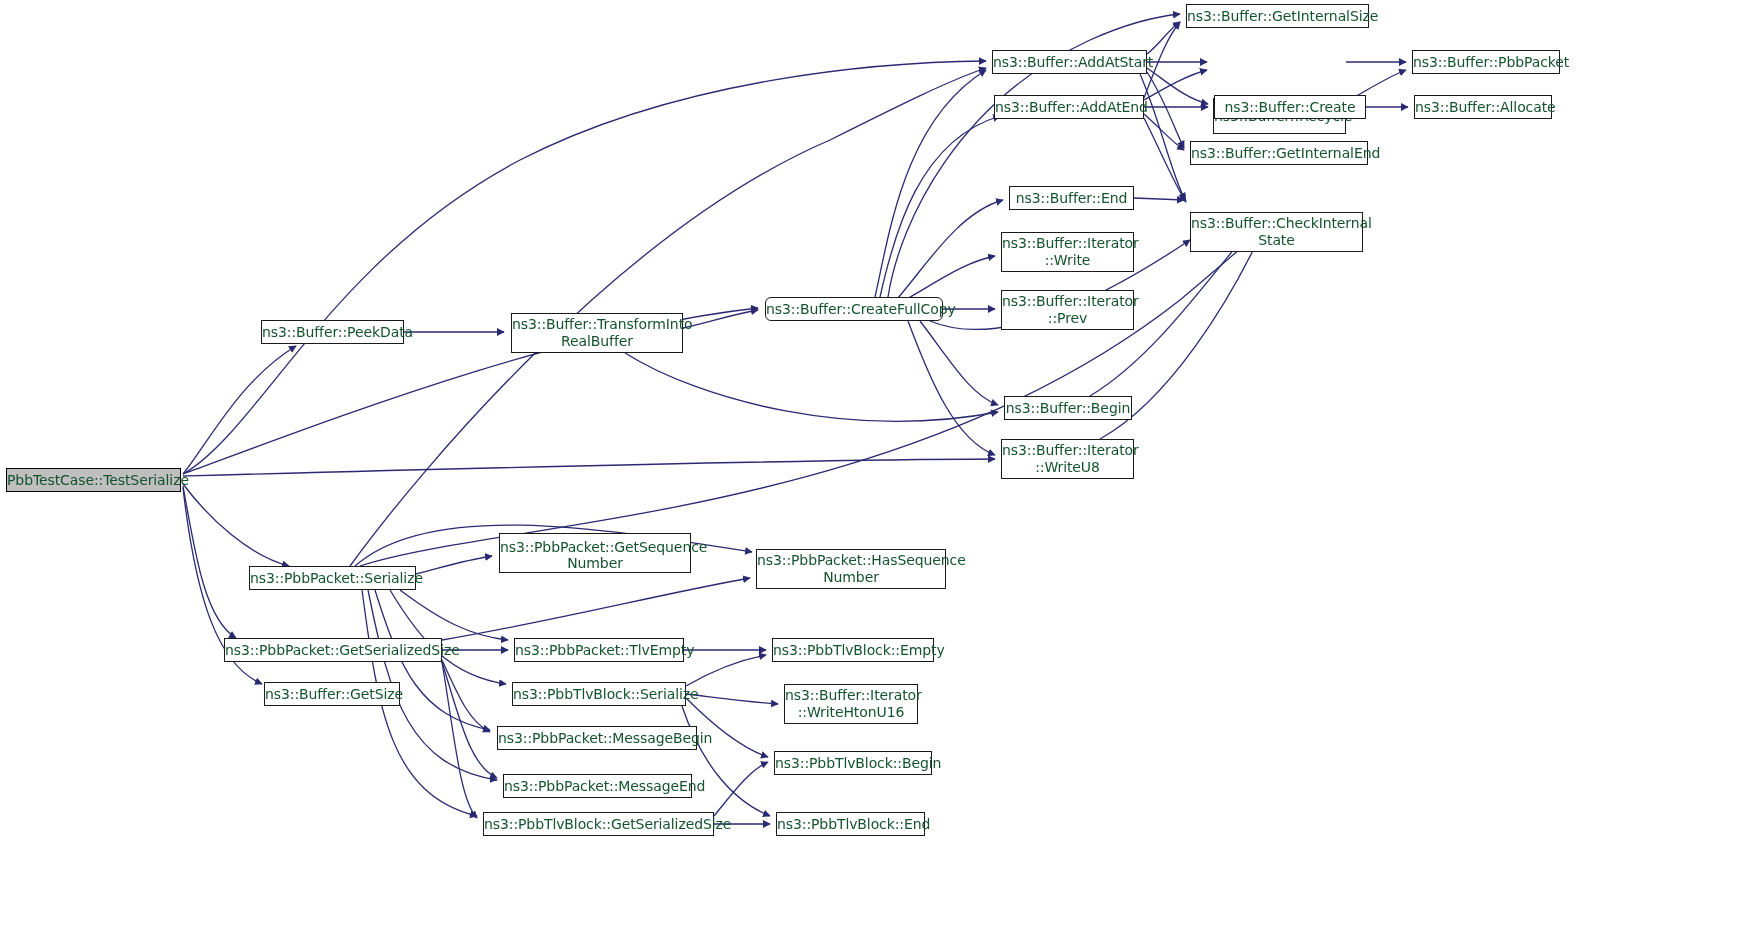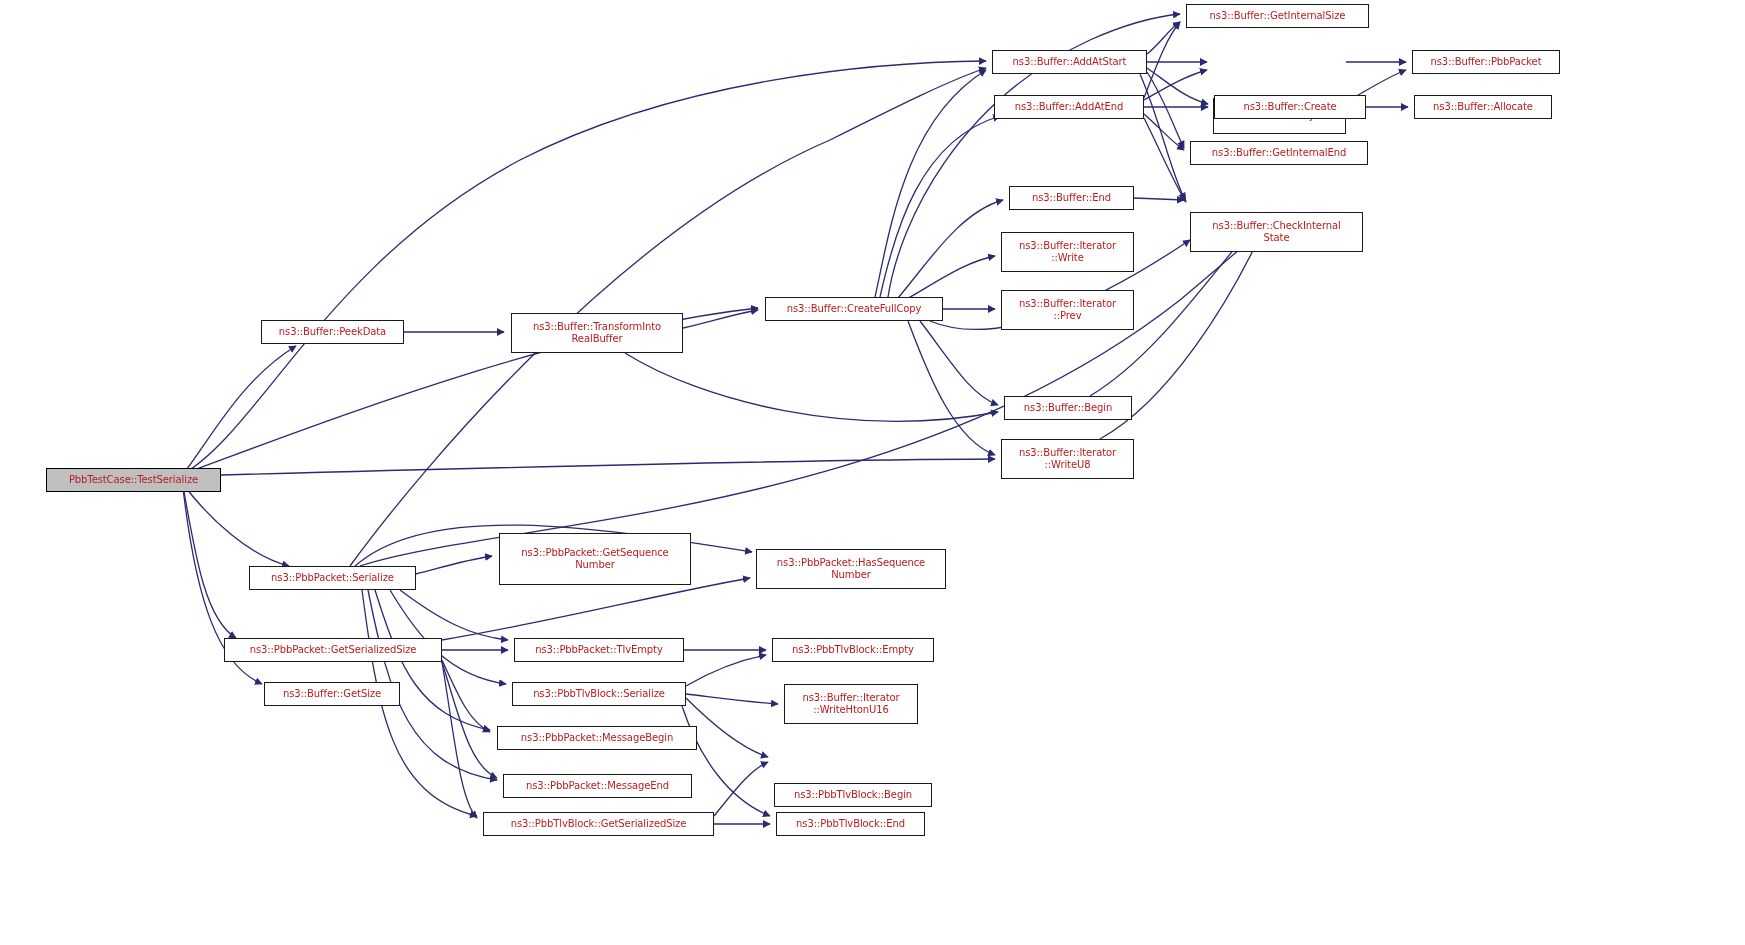--- a/index.html
+++ b/index.html
@@ -20,35 +20,34 @@
     left: 0;
     top: 0;
     width: 1745px;
     height: 945px;
   }
   .node {
     position: absolute;
     box-sizing: border-box;
     border: 1px solid #1a1a1a;
     background: #ffffff;
-    color: #b91c1c;
-    font-size: 10px;
+    color: #14532d;
+    font-size: 14px;
     line-height: 1.18;
     display: flex;
     align-items: center;
     justify-content: center;
     text-align: center;
     white-space: pre-line;
     letter-spacing: -0.1px;
     z-index: 5;
   }
   .node.current {
     background: #bfbfbf;
     border-color: #000000;
-    margin-left: 40px;
   }
   .node-label {
     display: block;
     width: 100%;
     padding: 0 3px;
   }
 </style>
 </head>
 <body>
 
@@ -116,50 +115,50 @@
         <path d="M 682,706 C 700,760 730,800 770,816" fill="none" stroke="#2a2a72" stroke-width="1.3" marker-end="url(#arrowhead)"></path>
         <path d="M 714,824 L 770,824" fill="none" stroke="#2a2a72" stroke-width="1.3" marker-end="url(#arrowhead)"></path>
         <path d="M 714,816 C 735,790 750,770 768,762" fill="none" stroke="#2a2a72" stroke-width="1.3" marker-end="url(#arrowhead)"></path>
       </g>
   </svg>
   <div id="nodes-group">
       <div class="node current" style="left: 6px; top: 468px; width: 175px; height: 24px;"><span class="node-label">PbbTestCase::TestSerialize</span></div>
       <div class="node" style="left: 261px; top: 320px; width: 143px; height: 24px;"><span class="node-label">ns3::Buffer::PeekData</span></div>
       <div class="node" style="left: 511px; top: 313px; width: 172px; height: 40px;"><span class="node-label">ns3::Buffer::TransformInto
 RealBuffer</span></div>
-      <div class="node" style="left: 765px; top: 297px; width: 178px; height: 24px;"><span class="node-label">ns3::Buffer::CreateFullCopy</span></div>
+      <div class="node" style="left: 765px; top: 297px; width: 178px; height: 24px; border-radius: 6px;"><span class="node-label">ns3::Buffer::CreateFullCopy</span></div>
       <div class="node" style="left: 992px; top: 50px; width: 155px; height: 24px;"><span class="node-label">ns3::Buffer::AddAtStart</span></div>
       <div class="node" style="left: 994px; top: 95px; width: 150px; height: 24px;"><span class="node-label">ns3::Buffer::AddAtEnd</span></div>
       <div class="node" style="left: 1186px; top: 4px; width: 183px; height: 24px;"><span class="node-label">ns3::Buffer::GetInternalSize</span></div>
       <div class="node" style="left: 1213px; top: 50px; width: 133px; height: 36px; margin-top: 48px;"><span class="node-label">ns3::Buffer::Recycle</span></div>
       <div class="node" style="left: 1214px; top: 95px; width: 152px; height: 24px;"><span class="node-label">ns3::Buffer::Create</span></div>
       <div class="node" style="left: 1190px; top: 141px; width: 178px; height: 24px;"><span class="node-label">ns3::Buffer::GetInternalEnd</span></div>
       <div class="node" style="left: 1190px; top: 188px; width: 173px; height: 40px; margin-top: 24px;"><span class="node-label">ns3::Buffer::CheckInternal
 State</span></div>
       <div class="node" style="left: 1412px; top: 50px; width: 148px; height: 24px;"><span class="node-label">ns3::Buffer::PbbPacket</span></div>
       <div class="node" style="left: 1414px; top: 95px; width: 138px; height: 24px;"><span class="node-label">ns3::Buffer::Allocate</span></div>
       <div class="node" style="left: 1009px; top: 186px; width: 125px; height: 24px;"><span class="node-label">ns3::Buffer::End</span></div>
       <div class="node" style="left: 1001px; top: 232px; width: 133px; height: 40px;"><span class="node-label">ns3::Buffer::Iterator
 ::Write</span></div>
       <div class="node" style="left: 1001px; top: 290px; width: 133px; height: 40px;"><span class="node-label">ns3::Buffer::Iterator
 ::Prev</span></div>
       <div class="node" style="left: 1004px; top: 396px; width: 128px; height: 24px;"><span class="node-label">ns3::Buffer::Begin</span></div>
       <div class="node" style="left: 1001px; top: 439px; width: 133px; height: 40px;"><span class="node-label">ns3::Buffer::Iterator
 ::WriteU8</span></div>
       <div class="node" style="left: 249px; top: 566px; width: 167px; height: 24px;"><span class="node-label">ns3::PbbPacket::Serialize</span></div>
-      <div class="node" style="left: 499px; top: 533px; width: 192px; height: 52px;"><span class="node-label">ns3::PbbPacket::GetSequence
+      <div class="node" style="left: 499px; top: 533px; width: 192px; height: 40px; align-items: flex-end;"><span class="node-label">ns3::PbbPacket::GetSequence
 Number</span></div>
       <div class="node" style="left: 756px; top: 549px; width: 190px; height: 40px;"><span class="node-label">ns3::PbbPacket::HasSequence
 Number</span></div>
       <div class="node" style="left: 224px; top: 638px; width: 218px; height: 24px;"><span class="node-label">ns3::PbbPacket::GetSerializedSize</span></div>
       <div class="node" style="left: 264px; top: 682px; width: 136px; height: 24px;"><span class="node-label">ns3::Buffer::GetSize</span></div>
       <div class="node" style="left: 514px; top: 638px; width: 170px; height: 24px;"><span class="node-label">ns3::PbbPacket::TlvEmpty</span></div>
       <div class="node" style="left: 772px; top: 638px; width: 162px; height: 24px;"><span class="node-label">ns3::PbbTlvBlock::Empty</span></div>
       <div class="node" style="left: 512px; top: 682px; width: 174px; height: 24px;"><span class="node-label">ns3::PbbTlvBlock::Serialize</span></div>
       <div class="node" style="left: 784px; top: 684px; width: 134px; height: 40px;"><span class="node-label">ns3::Buffer::Iterator
 ::WriteHtonU16</span></div>
       <div class="node" style="left: 497px; top: 726px; width: 200px; height: 24px;"><span class="node-label">ns3::PbbPacket::MessageBegin</span></div>
-      <div class="node" style="left: 774px; top: 751px; width: 158px; height: 24px; margin-top: 32px;"><span class="node-label">ns3::PbbTlvBlock::Begin</span></div>
+      <div class="node" style="left: 774px; top: 751px; width: 158px; height: 24px;"><span class="node-label">ns3::PbbTlvBlock::Begin</span></div>
       <div class="node" style="left: 503px; top: 774px; width: 189px; height: 24px;"><span class="node-label">ns3::PbbPacket::MessageEnd</span></div>
       <div class="node" style="left: 776px; top: 812px; width: 149px; height: 24px;"><span class="node-label">ns3::PbbTlvBlock::End</span></div>
       <div class="node" style="left: 483px; top: 812px; width: 231px; height: 24px;"><span class="node-label">ns3::PbbTlvBlock::GetSerializedSize</span></div>
     </div>
 </div>
 
 </body></html>

